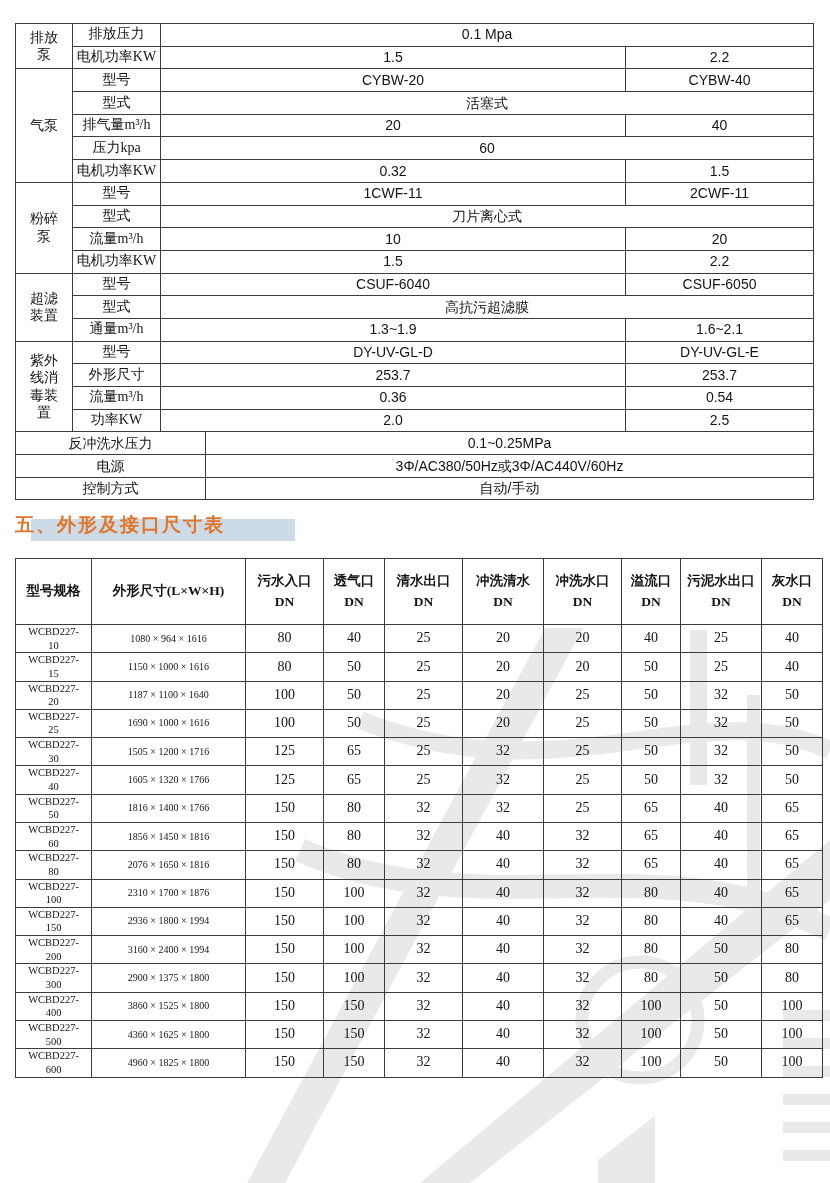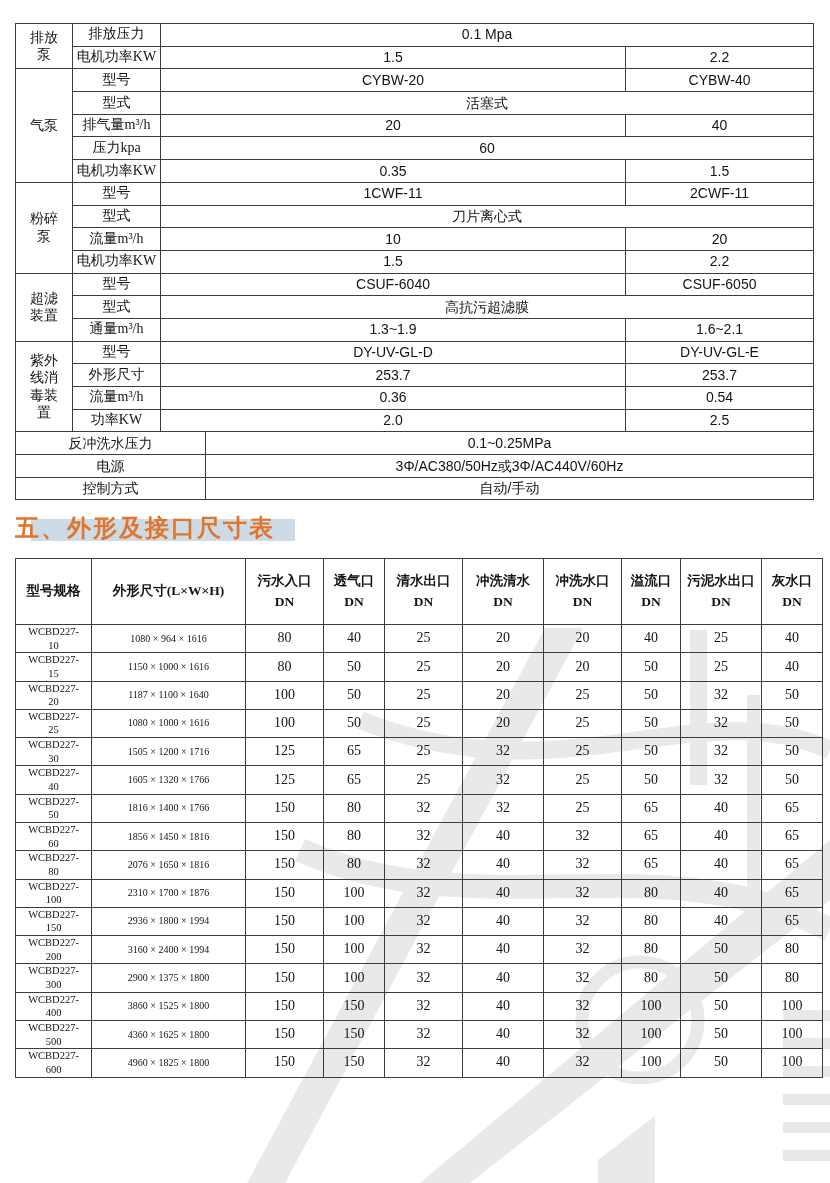--- a/index.html
+++ b/index.html
@@ -29,21 +29,21 @@
   
   .spec{left:15px;top:23px;width:798px;font-size:14px;}
   .spec tr{height:22.7px;}
   .spec td.group{padding:0 12px;word-break:break-all;line-height:1.25;margin-top:29px;}
   .spec td.label{padding:0 2px;font-family:Liberation Serif, serif;}
   .spec td.flabel{padding:0 2px;}
   
   .title-band{position:absolute;left:31px;top:519px;width:264px;height:22px;background:var(--band);z-index:1;}
   .section-title{
     position:absolute;left:15px;top:512px;margin:0;z-index:2;
-    font-size:24px;font-weight:bold;color:var(--title);letter-spacing:2px;
+    font-size:19px;font-weight:bold;color:var(--title);letter-spacing:2px;
   }
   
   .dims{left:15px;top:558px;width:807px;font-size:14px;font-family:Liberation Serif, serif;}
   .dims thead tr{height:66px;}
   .dims tbody tr{height:28px;}
   .dims th{font-size:13.5px;font-weight:bold;line-height:1.55;padding:0 2px;}
   .dims td.model{font-size:10.5px;line-height:1.3;padding:0 1px;}
   .dims td.dims-cell{font-size:10px;}
 </style>
 </head>
@@ -105,21 +105,21 @@
           <td class="label">排气量m³/h</td>
           <td class="value" colspan="2">20</td>
           <td class="value">40</td>
         </tr>
         <tr>
           <td class="label">压力kpa</td>
           <td class="value" colspan="3">60</td>
         </tr>
         <tr>
           <td class="label">电机功率KW</td>
-          <td class="value" colspan="2">0.35</td>
+          <td class="value" colspan="2">0.32</td>
           <td class="value">1.5</td>
         </tr>
         <tr>
           <td class="group" rowspan="4">粉碎泵</td>
           <td class="label">型号</td>
           <td class="value" colspan="2">1CWF-11</td>
           <td class="value">2CWF-11</td>
         </tr>
         <tr>
           <td class="label">型式</td>
@@ -248,21 +248,21 @@
           <td>50</td>
           <td>25</td>
           <td>20</td>
           <td>25</td>
           <td>50</td>
           <td>32</td>
           <td>50</td>
         </tr>
         <tr>
           <td class="model">WCBD227-<br>25</td>
-          <td class="dims-cell">1080 × 1000 × 1616</td>
+          <td class="dims-cell">1690 × 1000 × 1616</td>
           <td>100</td>
           <td>50</td>
           <td>25</td>
           <td>20</td>
           <td>25</td>
           <td>50</td>
           <td>32</td>
           <td>50</td>
         </tr>
         <tr>

